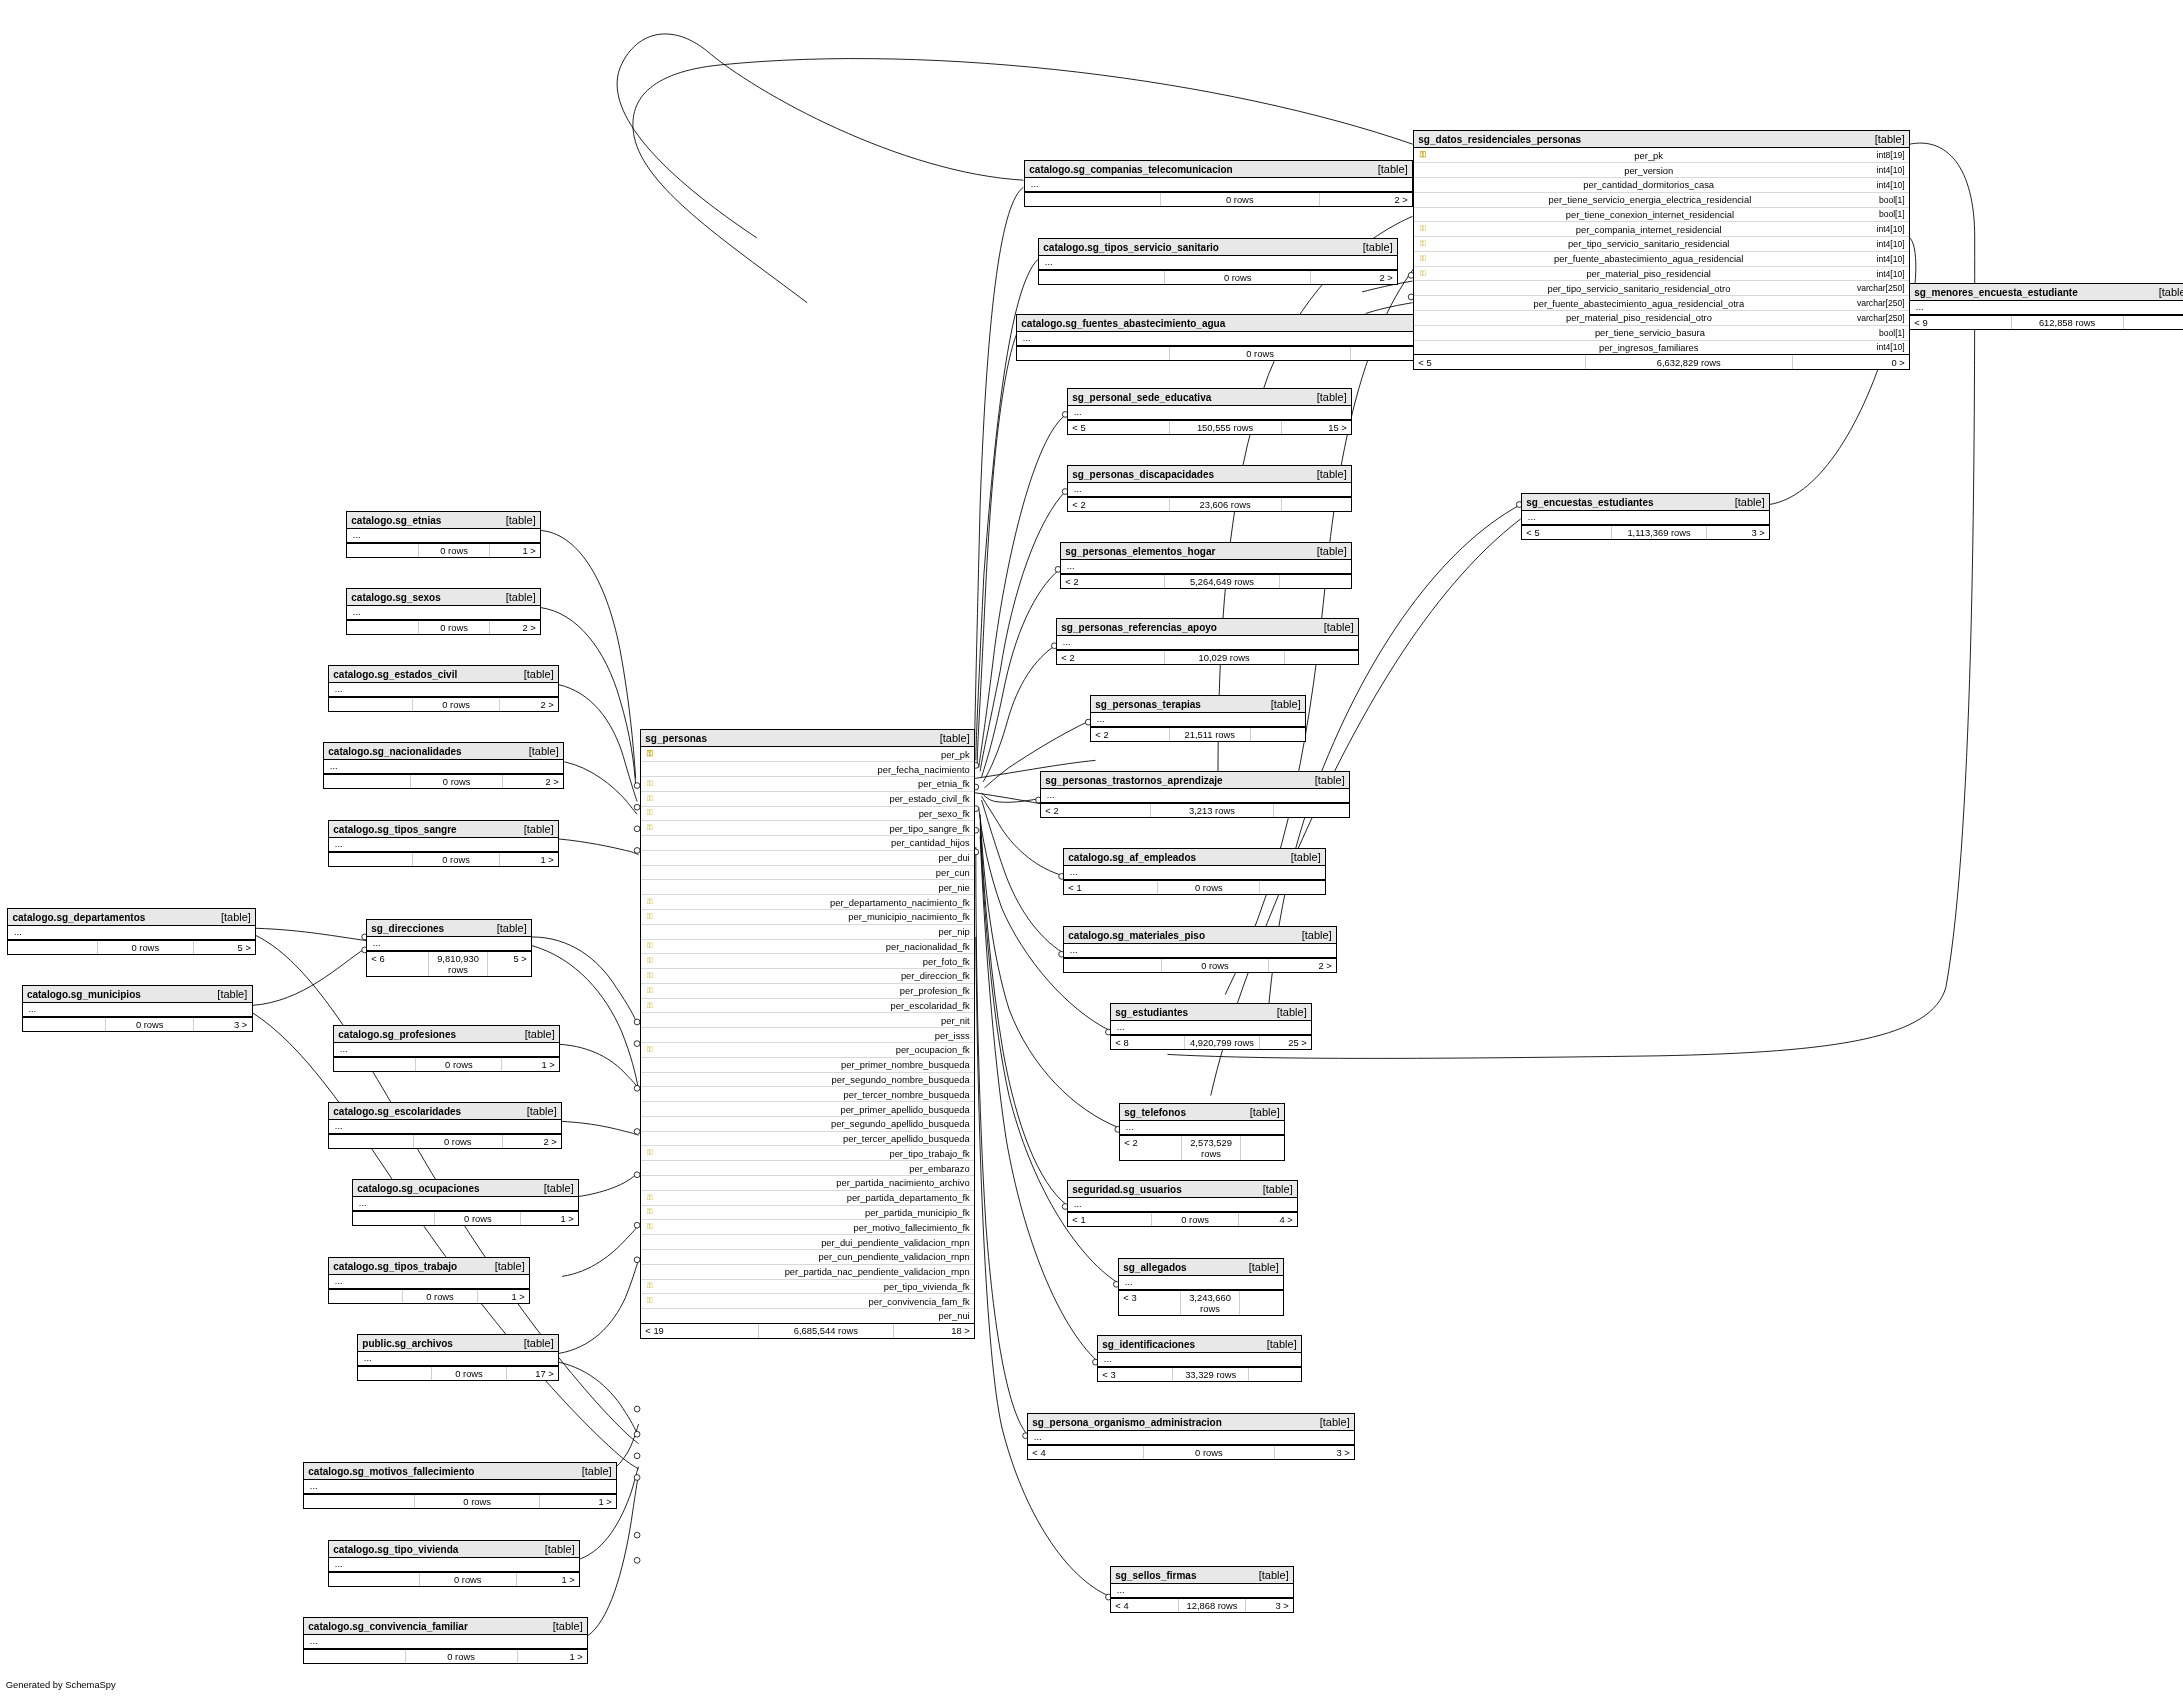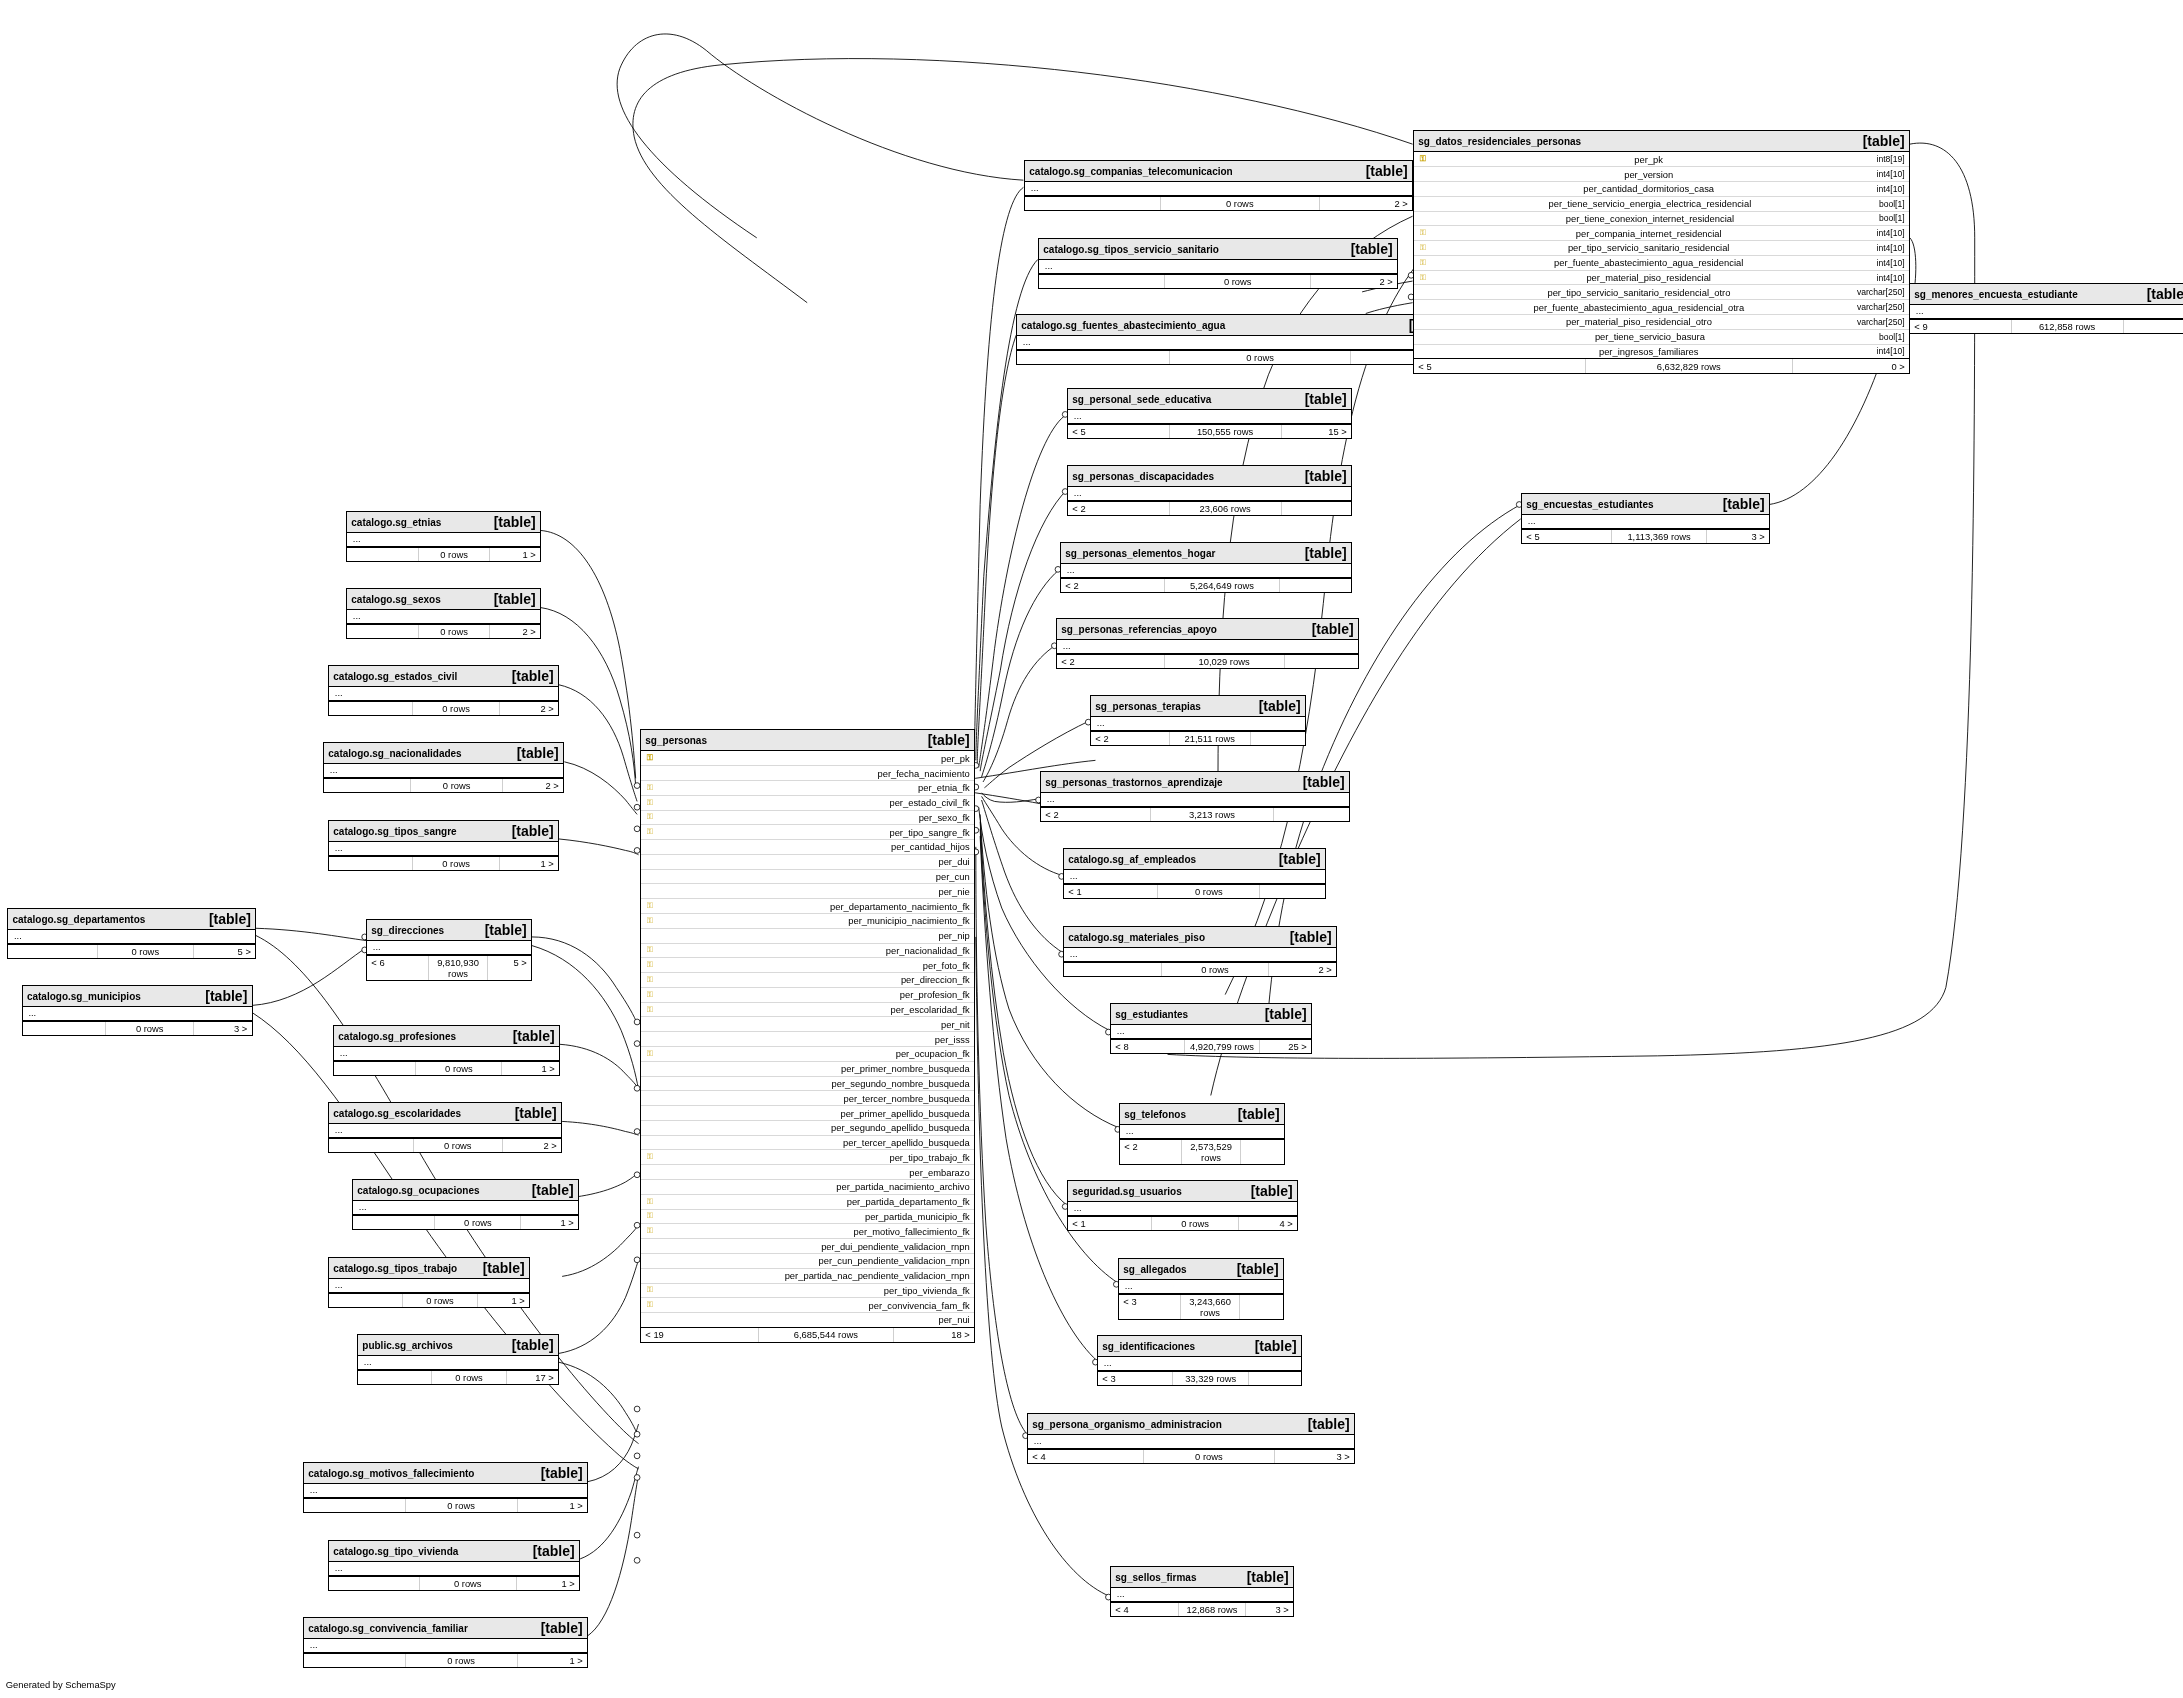--- a/index.html
+++ b/index.html
@@ -3,21 +3,21 @@
 <meta charset="utf-8">
 <style>
   html,body{margin:0;padding:0;background:#ffffff;}
   body{width:2183px;height:1698px;position:relative;font-family:"Liberation Sans",sans-serif;}
   #canvas{position:absolute;left:0;top:0;width:2183px;height:1698px;}
   svg.edges{position:absolute;left:0;top:0;width:2183px;height:1698px;pointer-events:none;}
   .tbl{position:absolute;background:#ffffff;border:0.7px solid #000000;box-sizing:border-box;}
   .tbl .hdr{display:flex;justify-content:space-between;align-items:center;
             background:#e8e8e8;border-bottom:0.7px solid #000;padding:2.2px 4.3px;
             font-size:10px;font-weight:bold;color:#000;white-space:nowrap;}
-  .tbl .hdr .tag{font-weight:bold;font-size:14px;}
+  .tbl .hdr .tag{font-weight:normal;font-size:11px;}
   .tbl .body{font-size:9.4px;}
   .tbl .row{padding:1.4px 4.3px 1.4px 5.8px;border-bottom:0.7px solid #d9d9d9;display:flex;
             justify-content:space-between;align-items:center;white-space:nowrap;color:#000;}
   .tbl .row:last-child{border-bottom:none;gap:48px;}
   .tbl .row .ty{color:#000;font-size:8.6px;padding-left:7.2px;}
   .tbl .ellipsis{padding:0.7px 4.3px 2.2px 5.8px;font-size:9.4px;color:#000;border-bottom:0.7px solid #000;line-height:1.0;}
   .tbl .foot{display:flex;border-top:0.7px solid #000;font-size:9.4px;color:#000;}
   .tbl .foot .l{width:33%;padding:1.4px 2.9px 1.4px 4.3px;border-right:0.7px solid #cfcfcf;}
   .tbl .foot .c{flex:1;padding:1.4px 2.9px;text-align:center;}
   .tbl .foot .r{width:22%;padding:1.4px 4.3px 1.4px 2.9px;text-align:right;border-left:0.7px solid #cfcfcf;}
@@ -506,21 +506,21 @@
           <span>public.sg_archivos</span>
           <span class="tag">[table]</span>
         </div>
         <div class="ellipsis">...</div>
         <div class="foot">
           <span class="l"></span>
           <span class="c">0 rows</span>
           <span class="r">17 &gt;</span>
         </div>
       </div>
-      <div class="tbl" style="left: 303px; top: 1462px; width: 285px;">
+      <div class="tbl" style="left: 303px; top: 1462px; width: 314px;">
         <div class="hdr">
           <span>catalogo.sg_motivos_fallecimiento</span>
           <span class="tag">[table]</span>
         </div>
         <div class="ellipsis">...</div>
         <div class="foot">
           <span class="l"></span>
           <span class="c">0 rows</span>
           <span class="r">1 &gt;</span>
         </div>

